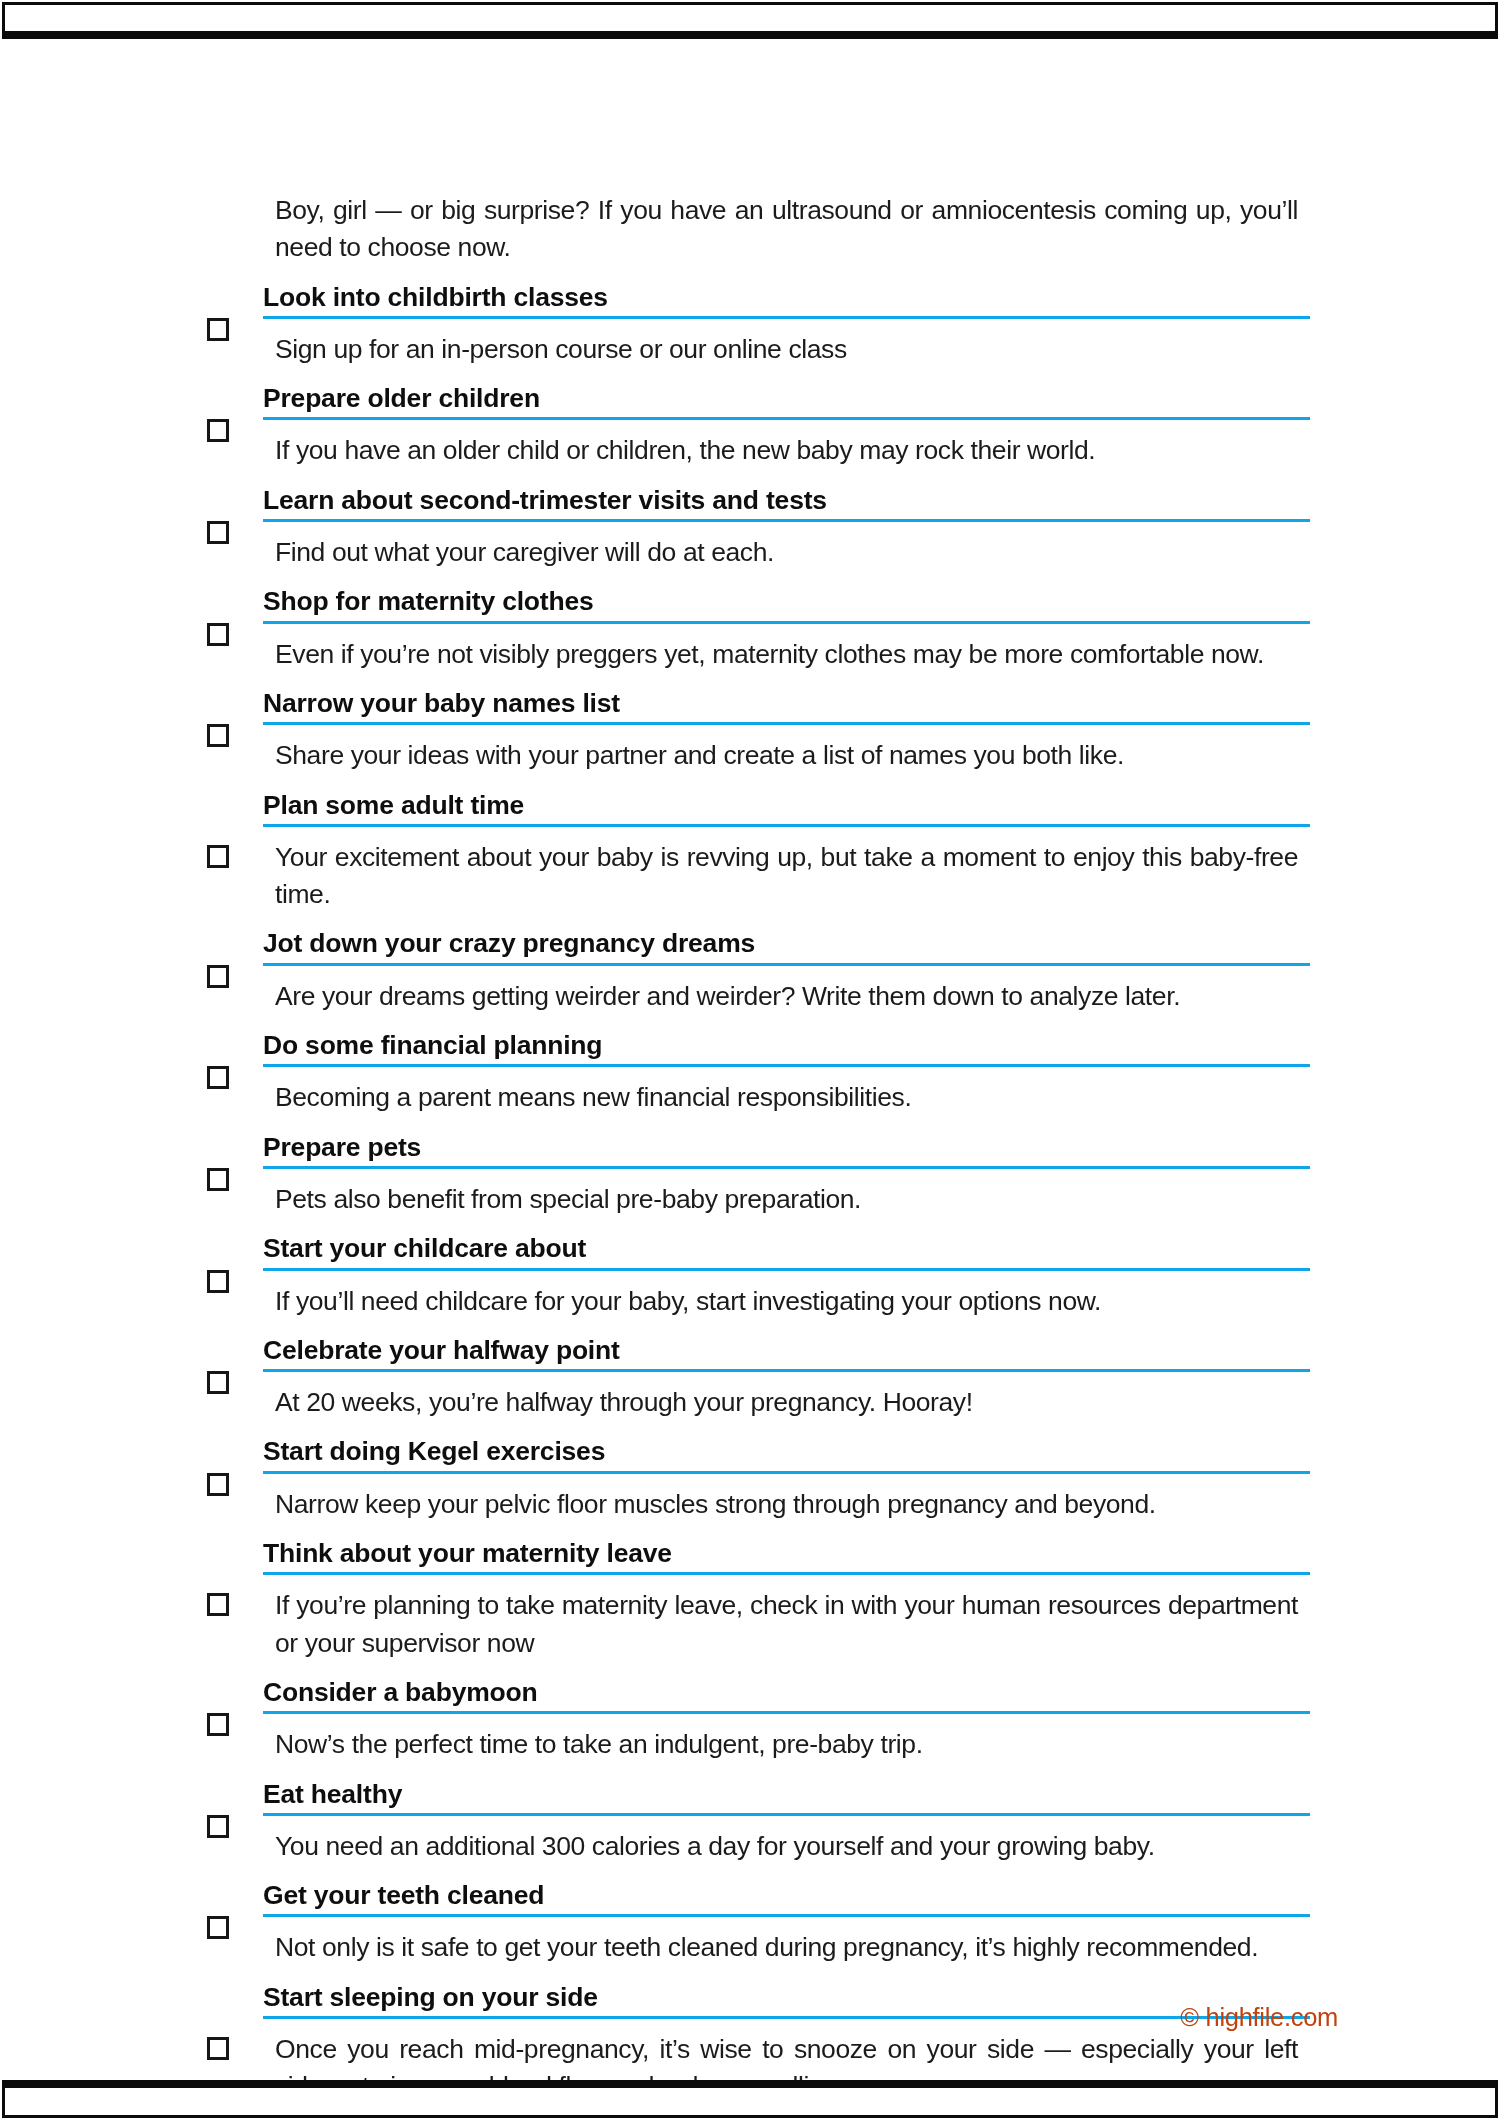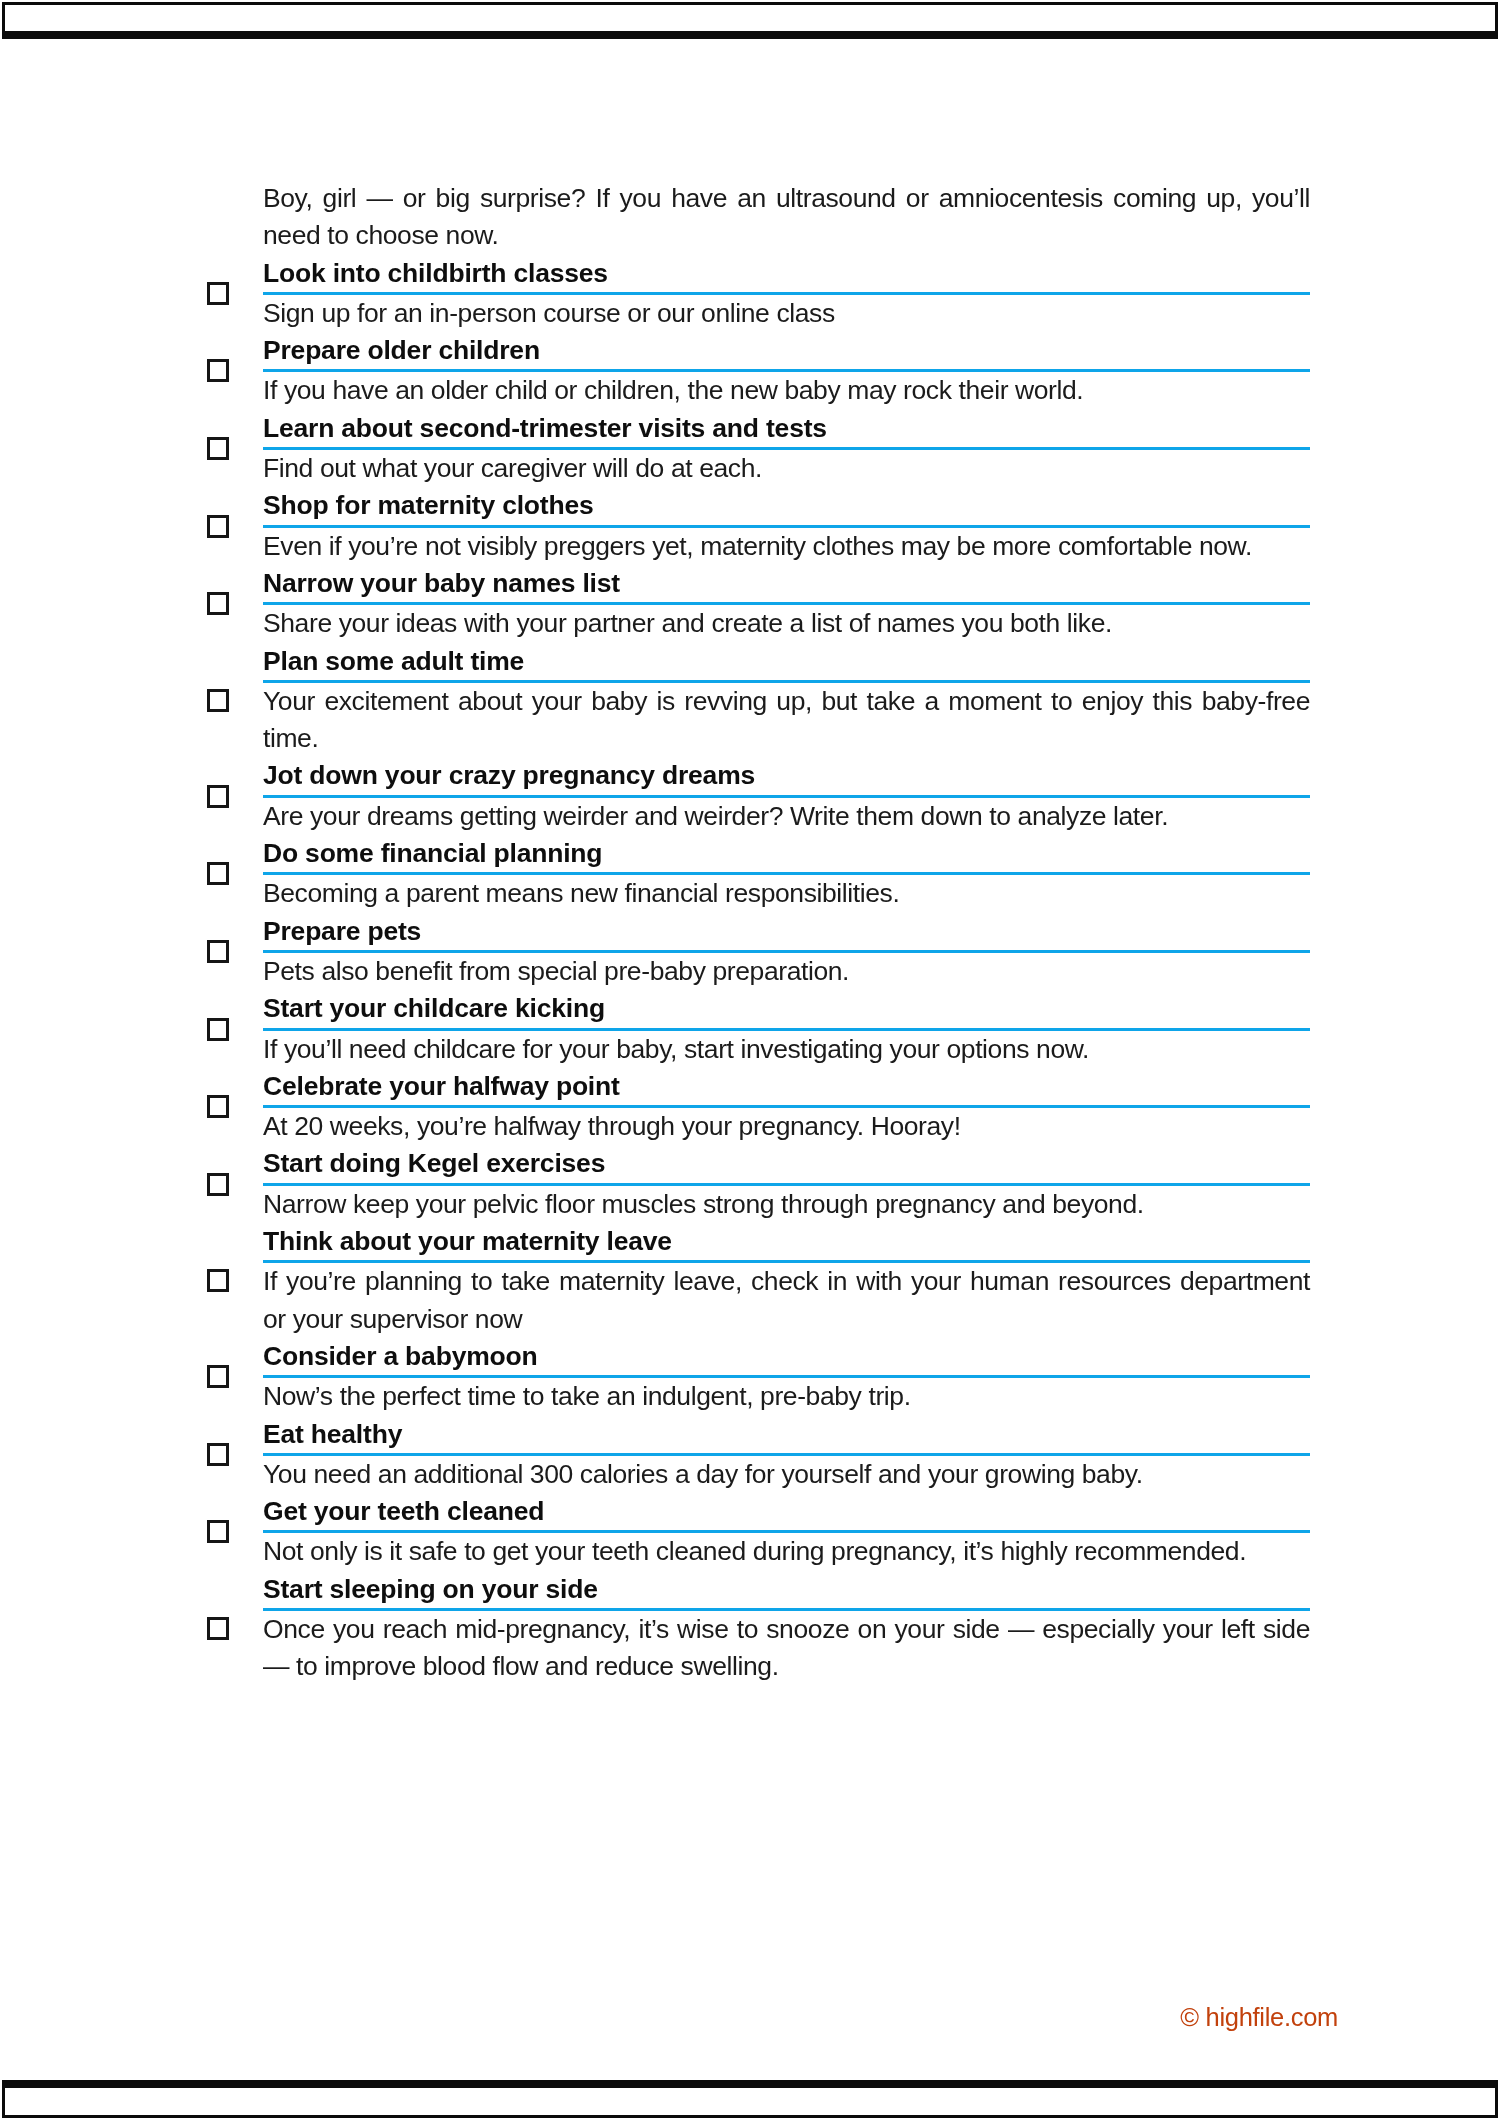--- a/index.html
+++ b/index.html
@@ -60,21 +60,21 @@
   .item-title {
     margin: 0;
     font-size: 26.5px;
     line-height: 37.3px;
     font-weight: bold;
     letter-spacing: -0.2px;
     color: #0e0e0e;
     border-bottom: 3px solid #0ea5e9;
   }
   .desc {
-    margin: 0;
+    margin: 12px;
     font-size: 26.5px;
     line-height: 37.3px;
     letter-spacing: -0.4px;
     text-align: justify;
     color: #1b1b1b;
   }
   .footer {
     position: absolute;
     top: 2002px;
     right: 162px;
@@ -188,21 +188,21 @@
       <h3 class="item-title">Prepare pets</h3>
       <p class="desc">Pets also benefit from special pre-baby preparation.</p>
     </div>
   </div>
 
   <div class="item">
     <div class="checkbox-cell">
       <span class="checkbox"></span>
     </div>
     <div class="item-body">
-      <h3 class="item-title">Start your childcare kicking</h3>
+      <h3 class="item-title">Start your childcare about</h3>
       <p class="desc">If you’ll need childcare for your baby, start investigating your options now.</p>
     </div>
   </div>
 
   <div class="item">
     <div class="checkbox-cell">
       <span class="checkbox"></span>
     </div>
     <div class="item-body">
       <h3 class="item-title">Celebrate your halfway point</h3>

